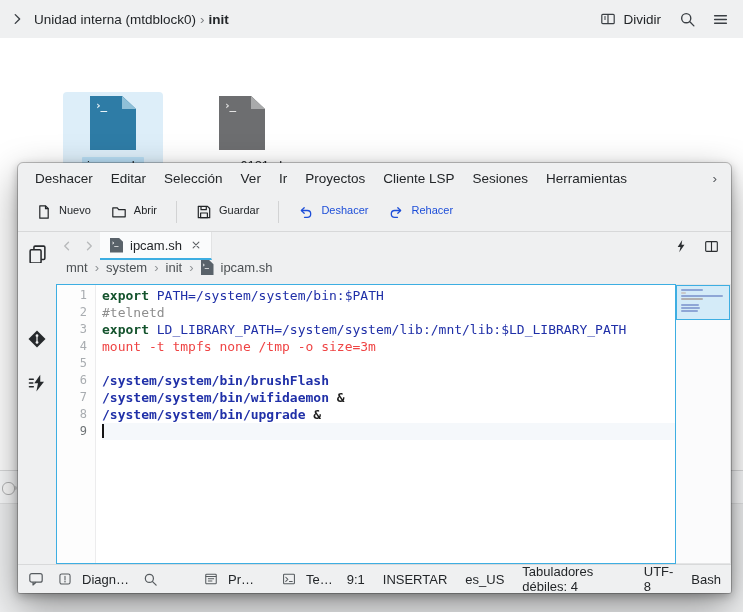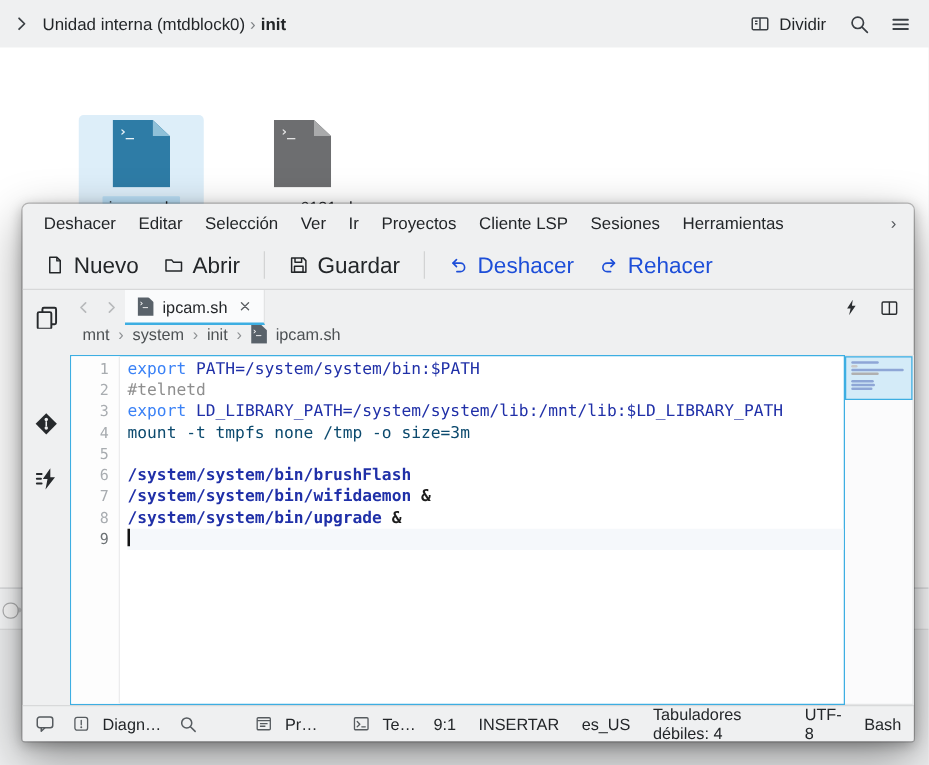--- a/index.html
+++ b/index.html
@@ -37,21 +37,21 @@
     border-radius:5px 5px 2px 2px;display:flex;flex-direction:column;
     box-shadow:0 14px 38px rgba(0,0,0,.40),0 3px 10px rgba(0,0,0,.28);outline:1px solid rgba(0,0,0,.22);}
   .k-titlebar{height:30px;flex:none;display:flex;align-items:center;padding:0 10px;position:relative}
   .k-title{position:absolute;left:0;right:0;text-align:center;font-size:13.5px;color:#232629;pointer-events:none}
   .k-winbtns{margin-left:auto;display:flex;gap:17px;align-items:center;z-index:2}
   .k-winbtn{color:#43474b}
   .k-menubar{height:30px;flex:none;display:flex;align-items:center;padding:0 8px;font-size:13.5px}
   .menu-item{padding:4px 9px;border-radius:3px}
   .menu-overflow{margin-left:auto;color:#55595d;padding:0 6px}
   .k-toolbar{height:38px;flex:none;display:flex;align-items:center;padding:0 8px;border-bottom:1px solid #d7d8d9}
-  .tbtn{display:flex;align-items:center;gap:7px;padding:6px 10px;font-size:18px;color:#232629;border-radius:3px}
+  .tbtn{display:flex;gap:7px;padding:6px 10px;font-size:11px;color:#232629;border-radius:3px}
   .tbtn.disabled{color:#1d4ed8}
   .tsep{width:1px;height:22px;background:#d2d3d4;margin:0 9px}
   .k-main{flex:1;display:flex;min-height:0}
   .leftstrip{width:38px;flex:none;display:flex;flex-direction:column;align-items:center;padding-top:9px}
   .strip-icon{width:24px;height:24px;display:flex;align-items:center;justify-content:center;color:#26292c}
   .strip-icon.s2{margin-top:62px}
   .strip-icon.s3{margin-top:20px}
   .rightcol{flex:1;display:flex;flex-direction:column;min-width:0}
   .tabrow{height:28px;flex:none;display:flex;align-items:stretch}
   .navbtn{width:22px;display:flex;align-items:center;justify-content:center;color:#b7b9bb}
@@ -67,23 +67,23 @@
   .editor-row{flex:1;display:flex;min-height:0;background:#fff}
   .code-region{flex:1;display:flex;border:1px solid #3daee2;min-width:0;background:#fff}
   .gutter{width:38px;flex:none;background:#fdfdfd;border-right:1px solid #ececed;padding-top:2px}
   .gutter .ln{height:17px;line-height:17px;font-family:"DejaVu Sans Mono",monospace;font-size:12px;
     color:#a8acb0;text-align:right;padding-right:8px}
   .gutter .ln.current{color:#6d7control275}
   .gutter .ln.current{color:#6d7275}
   .code{flex:1;padding:2px 0 0 6px;font-family:"DejaVu Sans Mono",monospace;font-size:13px;white-space:pre;overflow:hidden}
   .cl{height:17px;line-height:17px}
   .cl.current{background:#f5f8fb}
-  .tk-k{color:#3b82f6;font-weight:normal}
+  .tk-k{color:#14532d;font-weight:bold}
   .tk-b{color:#2030a8}
-  .tk-t{color:#0c4a6e}
+  .tk-t{color:#ef4444}
   .tk-c{color:#8e8e8e}
   .tk-p{color:#2030a8;font-weight:bold}
   .tk-o{color:#1d1d1d;font-weight:bold}
   .caret{display:inline-block;width:2px;height:14px;background:#141414;vertical-align:-2px}
   .minimap{width:54px;flex:none;position:relative;background:#fbfbfc;border:1px solid #e4e5e6;border-left:none}
   .mm-view{position:absolute;left:0;right:0;top:0;height:30px;background:rgba(61,174,233,.20);
     border:1px solid #3daee2;padding-top:3px}
   .mm-bar{height:2px;margin:0 0 1px 4px;border-radius:1px}
   .k-statusbar{height:28px;flex:none;display:flex;align-items:center;gap:14px;padding:0 10px;
     background:#eff0f1;border-top:1px solid #d8d9da;font-size:13px;color:#232629}

